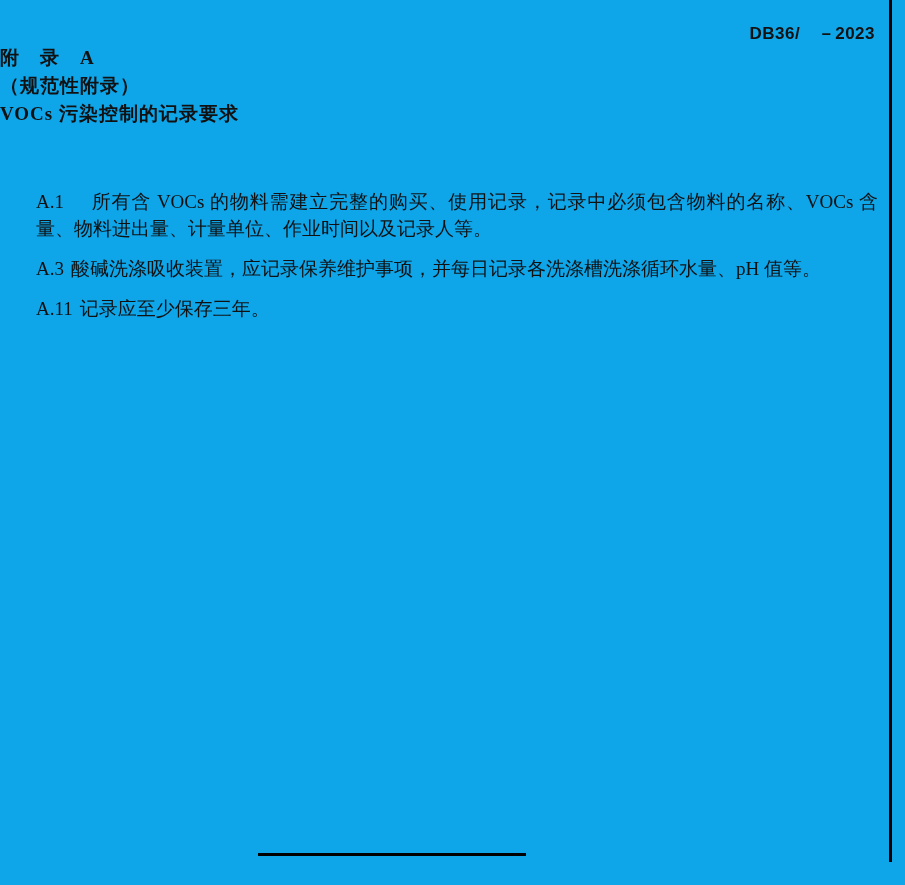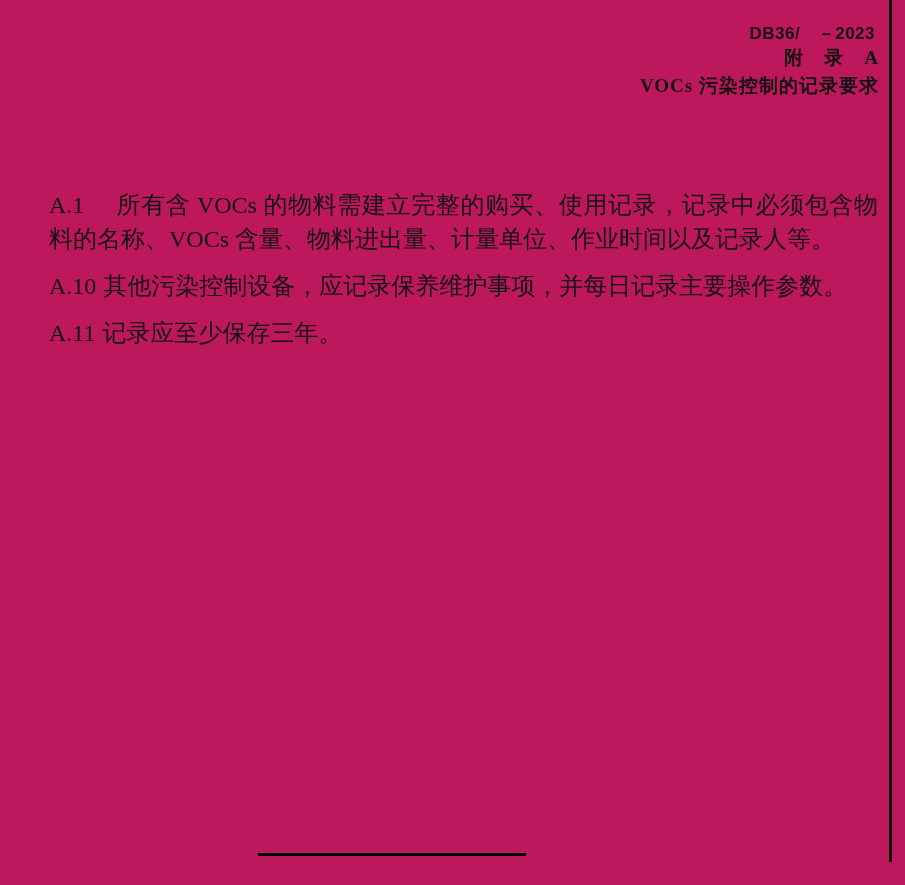--- a/index.html
+++ b/index.html
@@ -4,60 +4,59 @@
 <style>
   html, body {
     margin: 0;
     padding: 0;
     background: #ffffff;
   }
   .page {
     position: relative;
     width: 905px;
     height: 885px;
-    background: #be185d;
+    background: #0ea5e9;
     overflow: hidden;
     font-family: "Liberation Serif", "DejaVu Serif", serif;
     color: #111111;
   }
   .doc-number {
     position: absolute;
     top: 22px;
     right: 30px;
     font-family: "Liberation Sans", "DejaVu Sans", sans-serif;
     font-weight: 700;
     font-size: 17px;
     letter-spacing: 0.5px;
     white-space: pre;
   }
   .title-block {
     position: absolute;
     top: 44px;
     left: 0;
     width: 860px;
-    text-align: right;
-    padding-left: 19px;
+    text-align: left;
   }
   .title-line {
     font-weight: 700;
     font-size: 19px;
     line-height: 28px;
     margin: 0;
     letter-spacing: 1px;
   }
   .content {
     position: absolute;
     top: 188px;
     left: 33px;
     width: 845px;
   }
   .para {
-    font-size: 24px;
-    line-height: 34px;
-    margin: 0 0 13px 16px;
+    font-size: 19px;
+    line-height: 27px;
+    margin: 0 0 13px 3px;
     text-align: justify;
     text-justify: inter-ideograph;
     word-break: break-all;
   }
   .plabel {
     margin-right: 7px;
   }
   .right-edge-line {
     position: absolute;
     top: 0;
@@ -77,25 +76,26 @@
 </style>
 </head>
 <body>
 
 <div class="page">
 
   <div class="doc-number">DB36/　－2023</div>
 
   <div class="title-block">
     <p class="title-line">附　录　A</p>
+    <p class="title-line">（规范性附录）</p>
     <p class="title-line">VOCs 污染控制的记录要求</p>
   </div>
 
   <div class="content">
     <p class="para"><span class="plabel">A.1</span><span>　所有含 VOCs 的物料需建立完整的购买、使用记录，记录中必须包含物料的名称、VOCs 含量、物料进出量、计量单位、作业时间以及记录人等。</span></p>
-    <p class="para"><span class="plabel">A.10</span><span>其他污染控制设备，应记录保养维护事项，并每日记录主要操作参数。</span></p>
+    <p class="para"><span class="plabel">A.3</span><span>酸碱洗涤吸收装置，应记录保养维护事项，并每日记录各洗涤槽洗涤循环水量、pH 值等。</span></p>
     <p class="para"><span class="plabel">A.11</span><span>记录应至少保存三年。</span></p>
   </div>
 
   <div class="right-edge-line"></div>
   <div class="footer-rule"></div>
 
 </div>
 
 </body></html>

